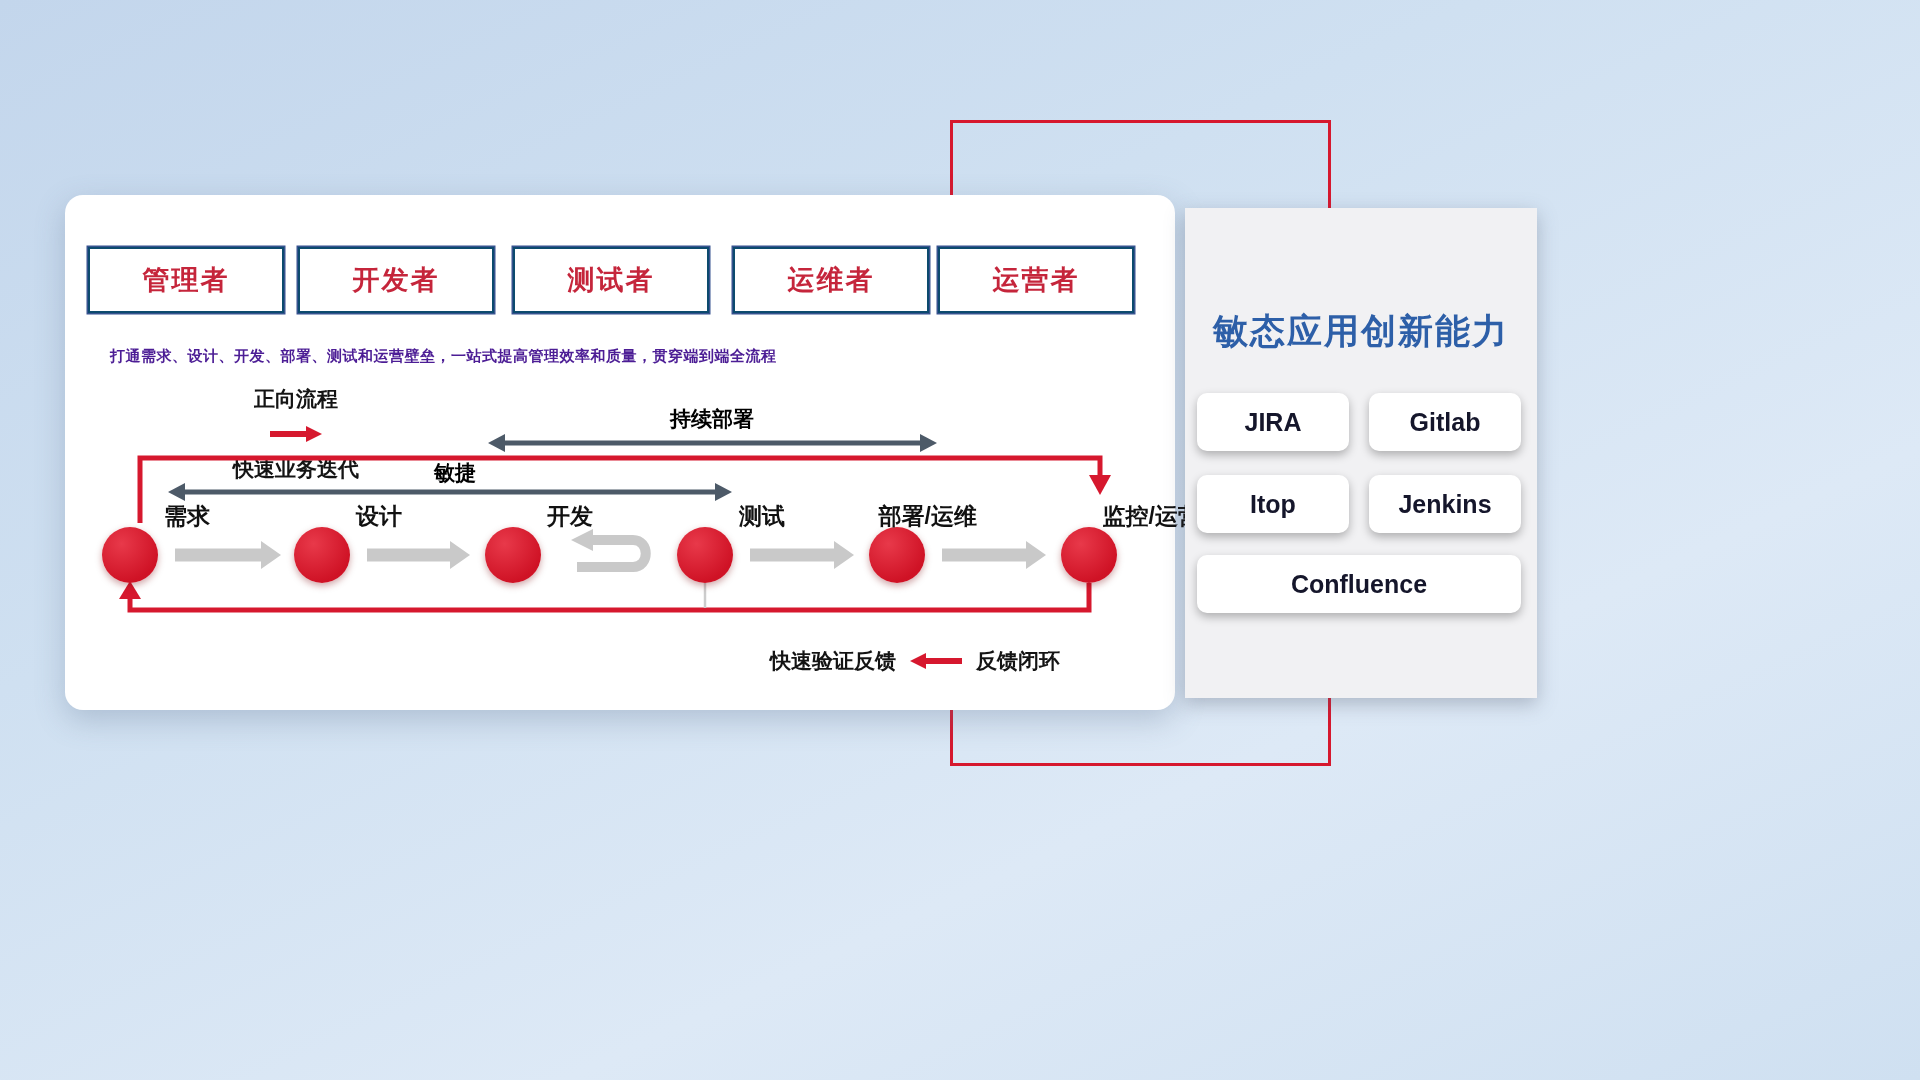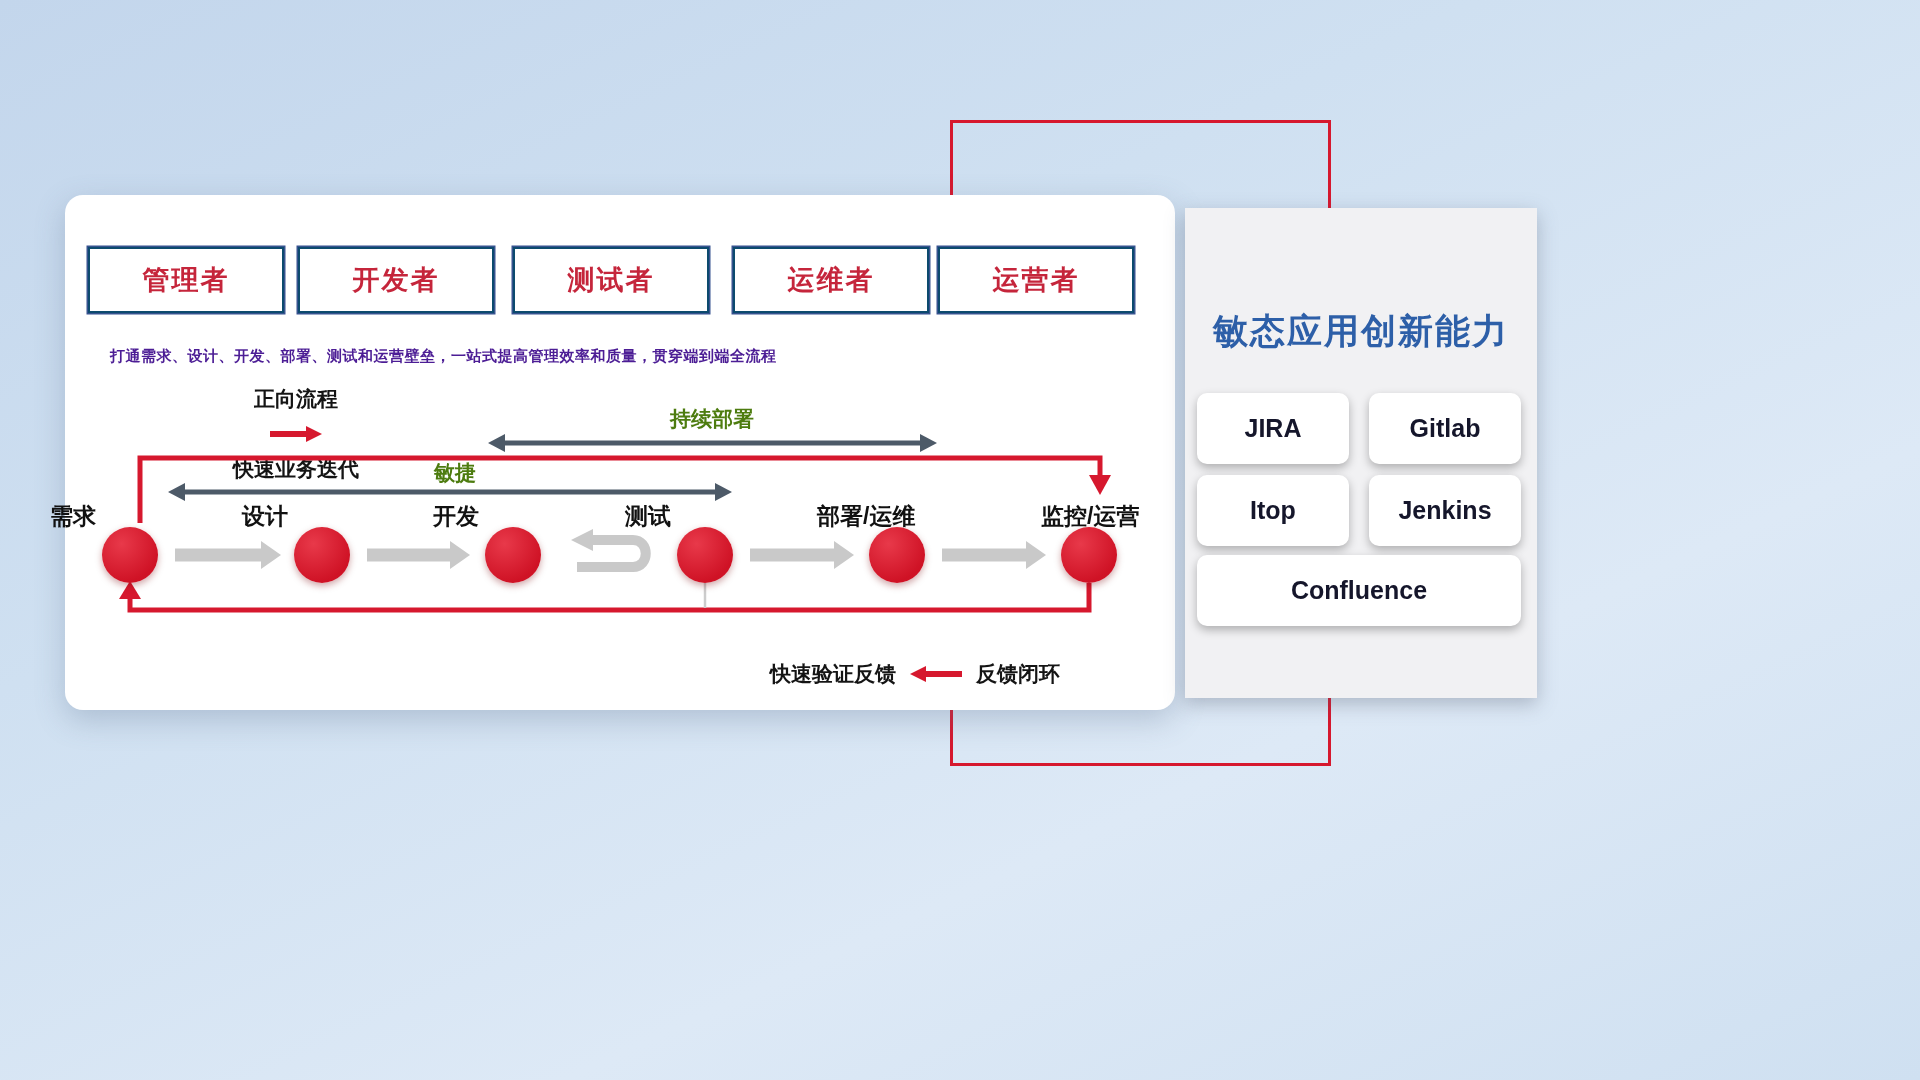--- a/index.html
+++ b/index.html
@@ -32,40 +32,40 @@
     position:absolute;left:168px;top:190px;display:flex;align-items:center;gap:12px;
     font-size:21px;font-weight:bold;color:#141414;flex-direction:column;
   }
   .flow-svg{position:absolute;left:0;top:0;z-index:1;}
   .stage-circle{
     position:absolute;top:332px;width:56px;height:56px;border-radius:50%;
     background:radial-gradient(circle at 35% 30%,#e8394a,#cf1225 72%);
     box-shadow:0 3px 7px rgba(120,0,10,.35);z-index:3;
   }
   .stage-label{
-    position:absolute;top:306px;width:160px;text-align:left;
+    position:absolute;top:306px;width:160px;text-align:right;
     font-size:23px;font-weight:bold;color:#111;z-index:4;
   }
   .arrow-label{
-    position:absolute;font-size:21px;font-weight:bold;color:#4d7c0f;z-index:4;text-align:center;
+    position:absolute;font-size:21px;font-weight:bold;color:#000000;z-index:4;text-align:center;
   }
   .legend-feedback{
     position:absolute;left:705px;top:452px;display:flex;align-items:center;gap:14px;
-    font-size:21px;font-weight:bold;color:#141414;z-index:4;margin-top:13px;
+    font-size:21px;font-weight:bold;color:#141414;z-index:4;
   }
   .side-panel{
     position:absolute;left:1185px;top:208px;width:352px;height:490px;
     background:#f1f1f3;z-index:3;box-shadow:0 6px 18px rgba(80,90,110,.35);
   }
   .side-title{
     position:absolute;left:0;width:100%;text-align:center;
     color:#2d5fa8;font-size:35px;font-weight:bold;letter-spacing:2px;
   }
   .tool-chip{
-    position:absolute;height:71px;background:#ffffff;border-radius:10px;
+    position:absolute;height:58px;background:#ffffff;border-radius:10px;
     box-shadow:0 4px 10px rgba(0,0,0,.28);
     display:flex;align-items:center;justify-content:center;
     font-size:25px;font-weight:bold;color:#15162b;
   }
 </style>
 </head>
 <body>
 
 <div class="red-outline"></div>
 

